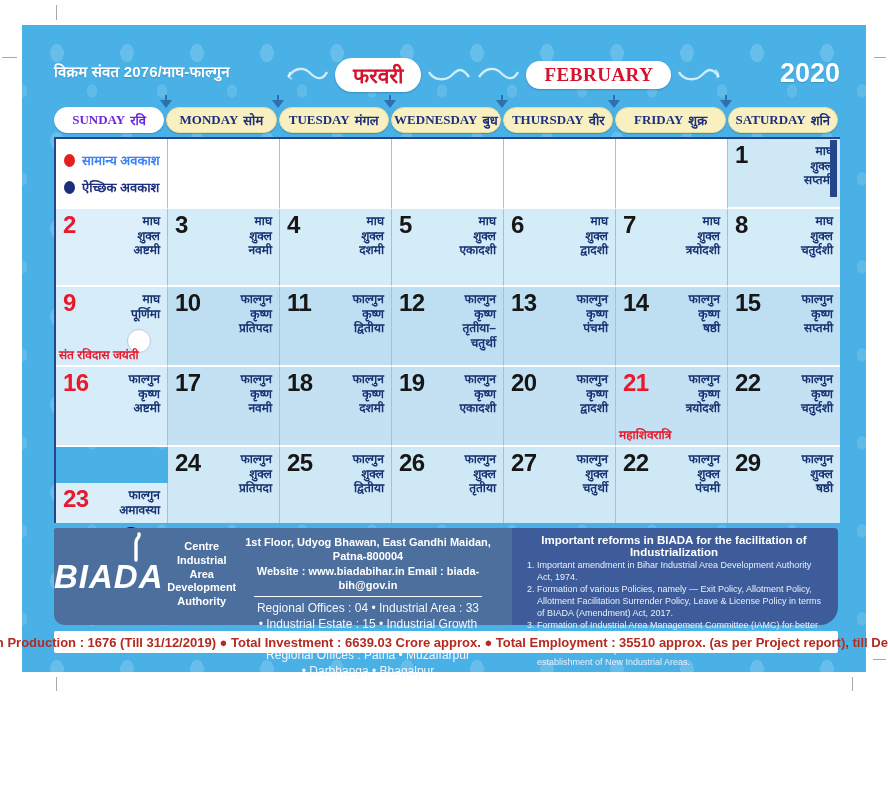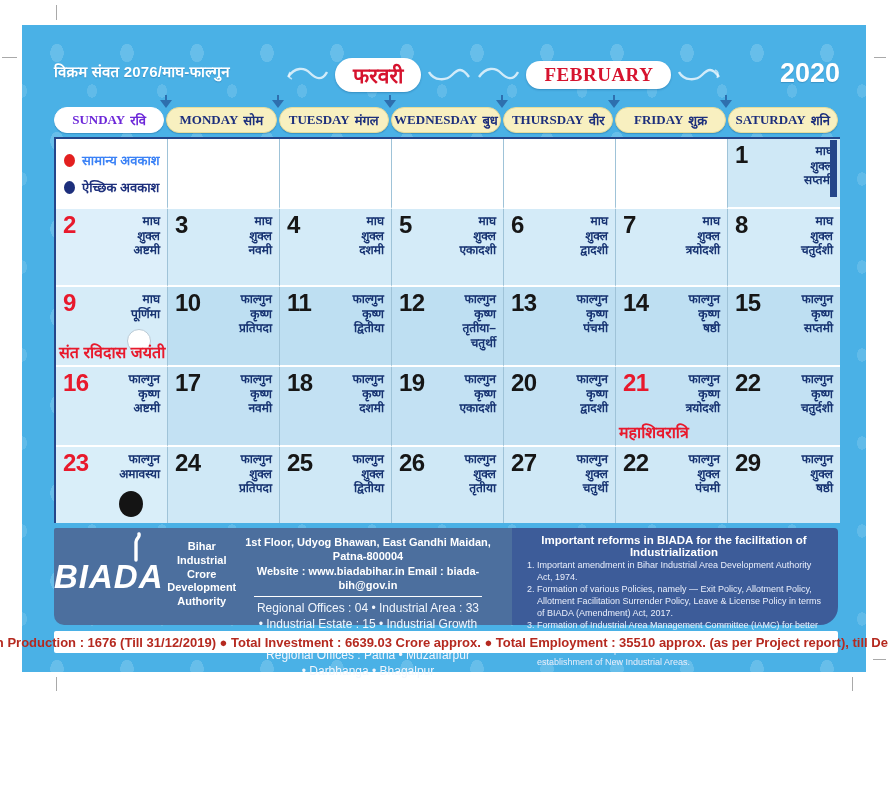--- a/index.html
+++ b/index.html
@@ -63,34 +63,34 @@
     border-left:2px solid #25468a;border-top:2px solid #25468a;
     box-sizing:content-box;
   }
   .cell{position:relative;border-right:1px solid #9fc3d8;border-bottom:2px solid #ffffff;box-sizing:border-box;}
   .cell.col6{border-right:none;}
   .cell.row0{background:#ffffff;}
   .cell.row0.sat{background:#cfe8f6;}
   .cell.row1{background:#d4ebf8;} .cell.row1.sun{background:#ddeffa;}
   .cell.row2{background:#bedff2;} .cell.row2.sun{background:#d6ecf8;}
   .cell.row3{background:#c3e1f3;} .cell.row3.sun{background:#d6ecf8;}
-  .cell.row4{background:#cfe8f6;} .cell.row4.sun{background:#d9eef9;border-bottom:none;}
+  .cell.row4{background:#cfe8f6;} .cell.row4.sun{background:#d9eef9;border-bottom:none;margin-top:36px;}
   .cell.row4{border-bottom:none;}
   .datenum{
     position:absolute;left:7px;top:2px;font-size:24px;font-weight:bold;color:#161616;
     font-family:"Liberation Sans",sans-serif;letter-spacing:-.5px;
   }
   .datenum.red{color:#e8192c;}
   .tithi{
     position:absolute;right:7px;top:5px;text-align:right;color:#173372;
     font-weight:bold;font-size:12px;line-height:1.22;
   }
   .festival{
     position:absolute;left:3px;bottom:2px;color:#e8192c;font-weight:bold;
-    font-size:16px;white-space:nowrap;
+    font-size:12px;white-space:nowrap;
   }
   .moon{position:absolute;border-radius:50%;}
   .moon.full{right:16px;top:42px;width:22px;height:22px;background:#fff;border:1px solid #b9cad6;}
   .moon.new{right:24px;top:44px;width:24px;height:26px;background:#141414;}
   .navtab{position:absolute;left:808px;top:115px;width:7px;height:57px;background:#25468a;}
   
   .legend{position:absolute;left:8px;top:12px;}
   .legend-row{display:flex;align-items:center;gap:7px;margin-bottom:9px;}
   .legend-dot{width:11px;height:13px;border-radius:50%;}
   .legend-label{font-weight:bold;font-size:13px;}
@@ -486,21 +486,21 @@
 
   <div class="footer">
     <div class="f-left">
       <span class="logo-flame">
         <svg width="16" height="30" viewBox="0 0 16 30">
             <path d="M8 28 L8 10 C8 6 12 6 11 2" stroke="#fff" stroke-width="3.4" fill="none" stroke-linecap="round"></path>
           </svg>
       </span>
       <div class="logo-word">BIADA</div>
       <div class="logo-sub">
-        <div>Bihar Industrial Crore</div>
+        <div>Centre Industrial Area</div>
         <div>Development Authority</div>
       </div>
     </div>
     <div class="f-center">
       <div class="addr">1st Floor, Udyog Bhawan, East Gandhi Maidan, Patna-800004</div>
       <div class="addr">Website : www.biadabihar.in  Email :  biada-bih@gov.in</div>
       <div class="rule"></div>
       <div class="info">Regional Offices : 04 • Industrial Area : 33</div>
       <div class="info">• Industrial Estate : 15 • Industrial Growth Centre : 05</div>
       <div class="info">Regional Offices : Patna • Muzaffarpur</div>

